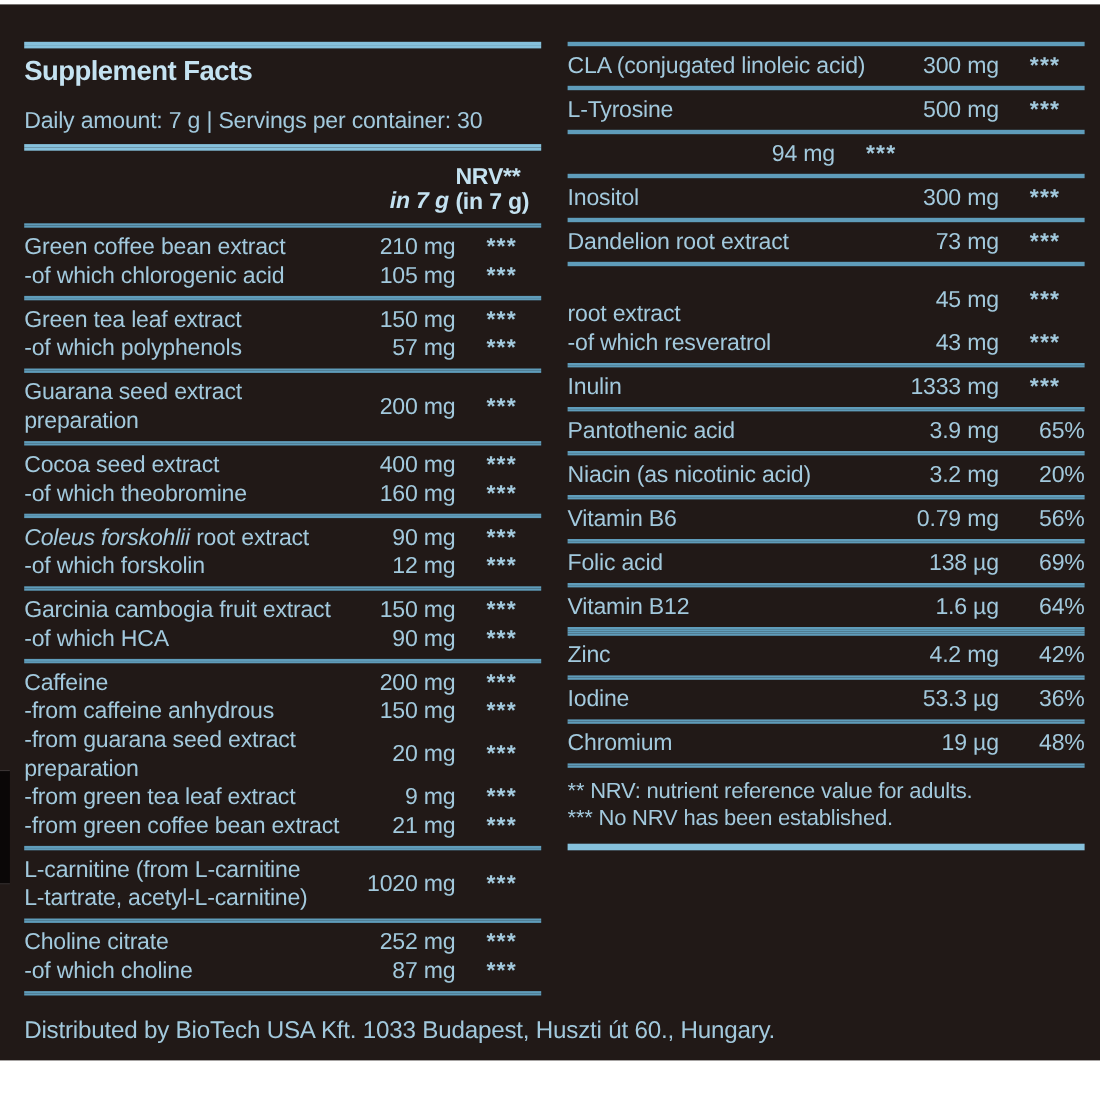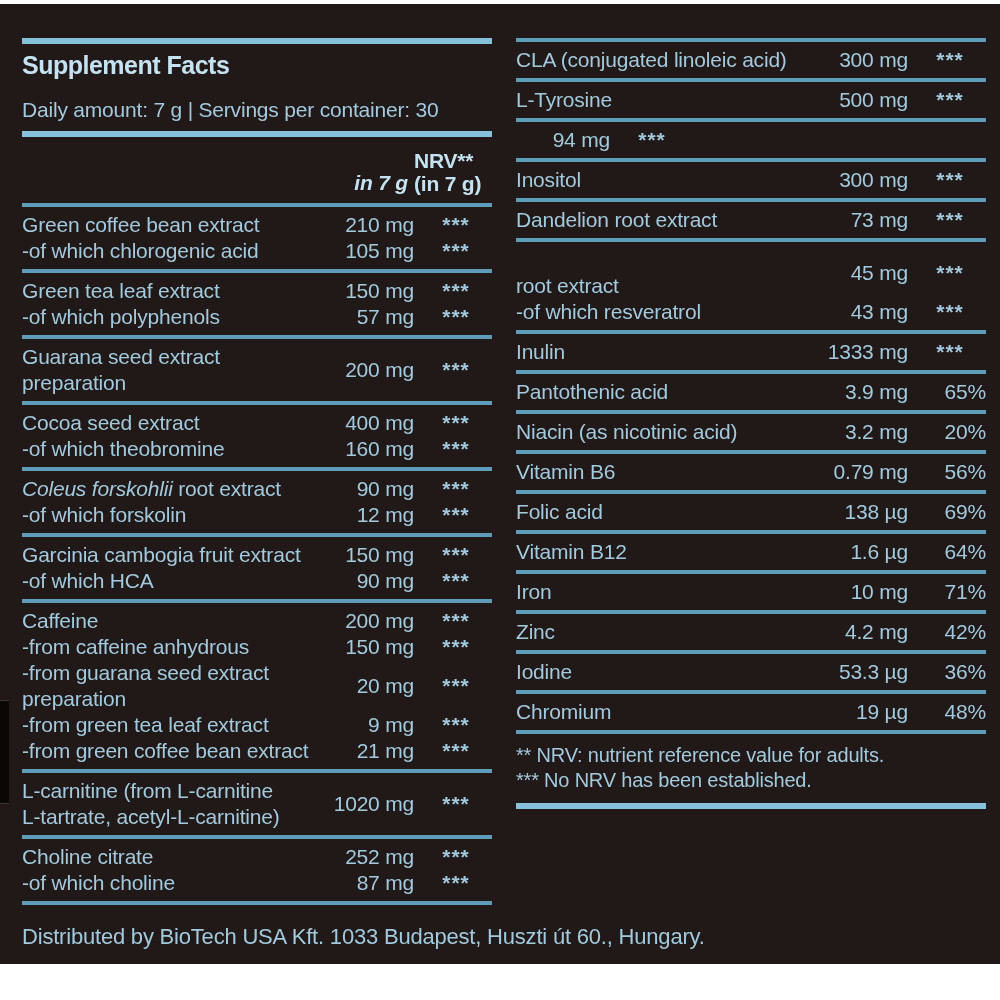--- a/index.html
+++ b/index.html
@@ -24,21 +24,21 @@
   .rule{height:2px;border-top:2px solid var(--rule);border-bottom:2px solid var(--rule);}
   .rule.thick{height:3px;border-top:3px solid var(--rule-bright);border-bottom:3px solid var(--rule-bright);}
   .lhead{padding:7px 0 9px;}
   .title{font-size:25px;font-weight:bold;color:var(--text-bright);letter-spacing:-0.5px;}
   .subtitle{font-size:21px;margin-top:18px;}
   .colhead{display:flex;align-items:flex-end;font-weight:bold;padding:12px 0 8px;font-size:21px;color:var(--text-bright);}
   .colhead .sp{flex:1;}
   .amount-h{width:100px;text-align:right;padding-right:6px;font-style:italic;}
   .nrv-h{width:78px;text-align:left;line-height:23px;}
   .section{padding:5px 0;font-size:21px;line-height:26px;}
-  .entry{display:flex;align-items:center;}
+  .entry{display:flex;align-items:center;justify-content:center;}
   .name{flex:1;white-space:pre-line;padding-right:4px;}
   .amount{width:100px;text-align:right;padding-right:6px;}
   .nrv{width:72px;text-align:right;}
   .nrv.stars{text-align:center;font-weight:bold;letter-spacing:1px;}
   .footnote{font-size:20px;line-height:25px;padding:9px 0 10px;}
   .footer-line{position:absolute;left:22px;bottom:14px;font-size:22px;letter-spacing:-0.2px;}
   .package-tab{position:absolute;left:0;top:700px;width:9px;height:104px;background:#0a0707;border-top:1px solid #3a3434;border-bottom:1px solid #3a3434;}
 </style>
 </head>
 <body>
@@ -288,27 +288,20 @@
           </div>
           <div class="rule"></div>
           <div class="section">
             <div class="entry">
               <div class="name"><span>Vitamin B12</span></div>
               <div class="amount">1.6 µg</div>
               <div class="nrv pct">64%</div>
             </div>
           </div>
           <div class="rule"></div>
-          <div class="section">
-            <div class="entry">
-              <div class="name"><span>Iron</span></div>
-              <div class="amount">10 mg</div>
-              <div class="nrv pct">71%</div>
-            </div>
-          </div>
           <div class="rule"></div>
           <div class="section">
             <div class="entry">
               <div class="name"><span>Zinc</span></div>
               <div class="amount">4.2 mg</div>
               <div class="nrv pct">42%</div>
             </div>
           </div>
           <div class="rule"></div>
           <div class="section">

